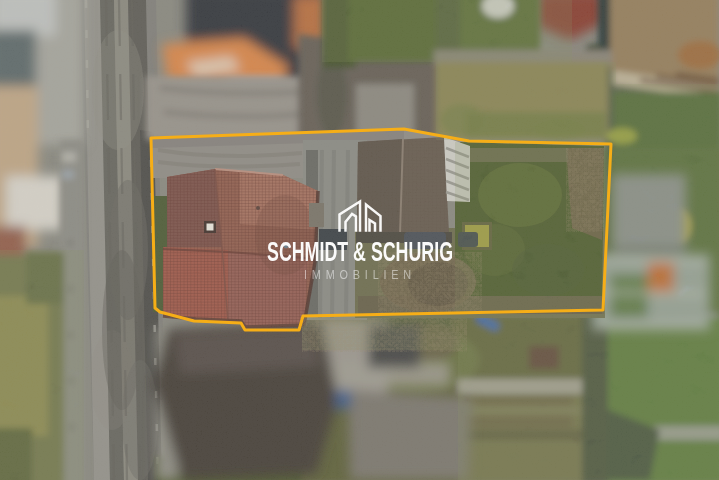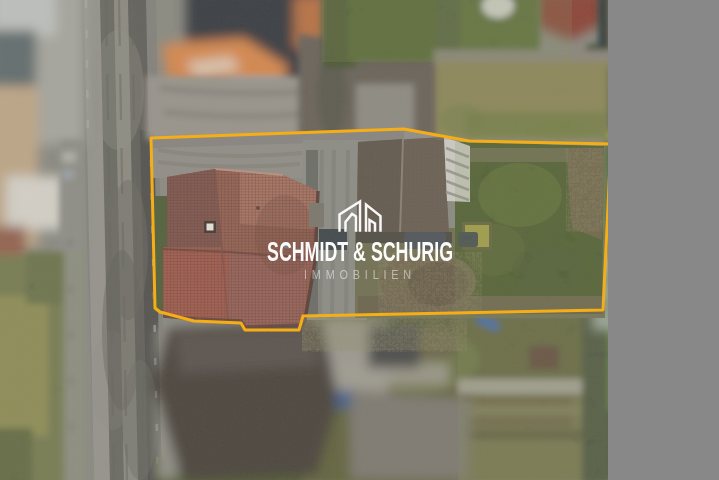--- a/index.html
+++ b/index.html
@@ -1,16 +1,16 @@
 <!DOCTYPE html>
 <html><head>
 <meta charset="utf-8">
 <style>
   html,body{margin:0;padding:0;background:#888;}
-  #stage{position:relative;width:608px;height:480px;overflow:hidden;font-family:"Liberation Sans",sans-serif;}
+  #stage{position:relative;width:719px;height:480px;overflow:hidden;font-family:"Liberation Sans",sans-serif;}
 </style>
 </head>
 <body>
 <div id="stage">
 <svg width="719" height="480" viewBox="0 0 719 480">
 <defs>
   <filter id="b9" x="-30%" y="-30%" width="160%" height="160%">
           <feGaussianBlur stdDeviation="9"></feGaussianBlur>
         </filter>
   <filter id="b6" x="-30%" y="-30%" width="160%" height="160%">

